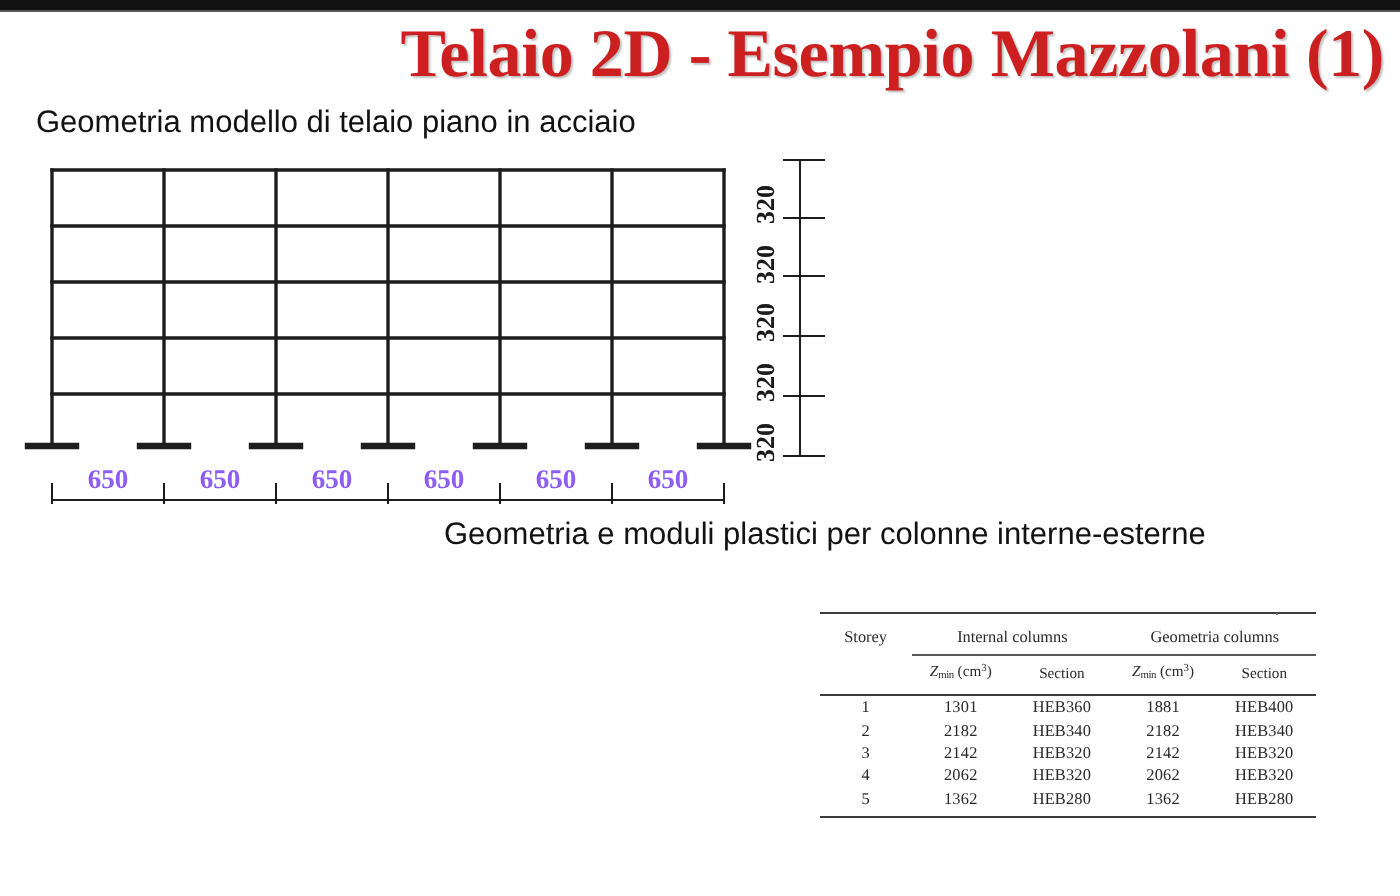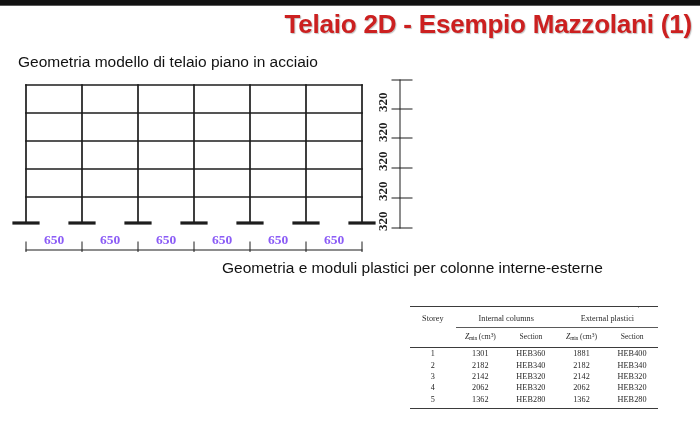--- a/index.html
+++ b/index.html
@@ -28,26 +28,27 @@
     left: 0; top: 5px;
     width: 700px; height: 1px;
     background: #5a5a5a;
   }
 
   
   #slide-title {
     position: absolute;
     right: 8px;
     top: 9px;
-    font-size: 26px;
+    font-size: 34px;
     font-weight: bold;
     color: #cc2020;
     letter-spacing: -0.2px;
     white-space: nowrap;
     text-shadow: 1px 1px 1px rgba(120,120,120,0.45);
+    font-family: Liberation Serif, serif;
   }
 
   
   .section-heading {
     position: absolute;
     font-size: 15.5px;
     font-weight: normal;
     color: #121212;
     white-space: nowrap;
   }
@@ -230,21 +231,21 @@
         <td class="col-storey"></td>
           <td class="col-z"></td>
           <td class="col-sec"></td>
           <td class="col-z"></td>
           <td class="col-sec"></td>
       </tr>
 
       <tr class="hdr-group">
         <td class="col-storey">Storey</td>
         <td class="grp-underline" colspan="2">Internal columns</td>
-        <td class="grp-underline" colspan="2">External plastici</td>
+        <td class="grp-underline" colspan="2">Geometria columns</td>
       </tr>
 
       <tr class="hdr-sub">
         <td class="col-storey"></td>
         <td class="col-z"><i>Z</i><span class="sub">min</span><span> (cm</span><span class="sup">3</span><span>)</span></td>
         <td class="col-sec">Section</td>
         <td class="col-z"><i>Z</i><span class="sub">min</span><span> (cm</span><span class="sup">3</span><span>)</span></td>
         <td class="col-sec">Section</td>
       </tr>
 

